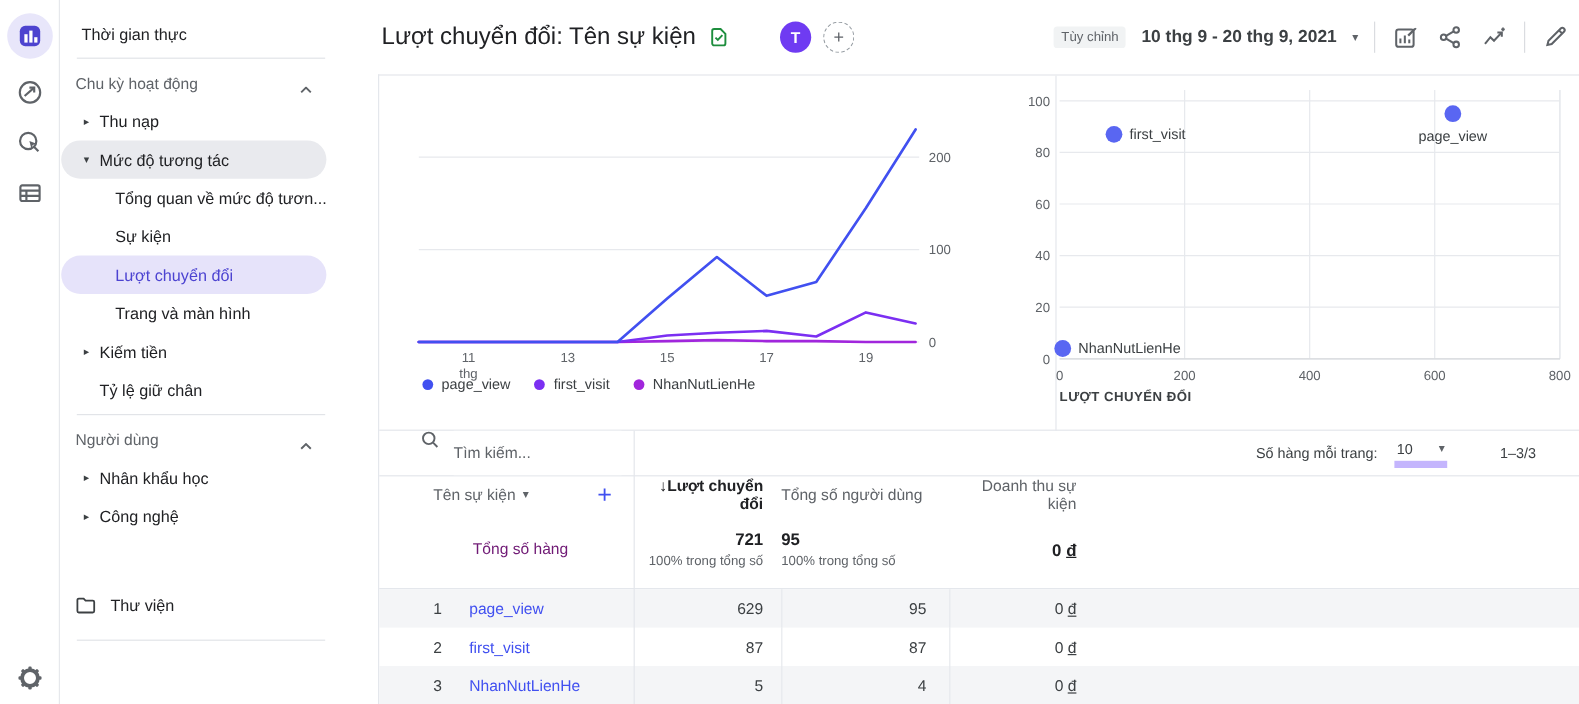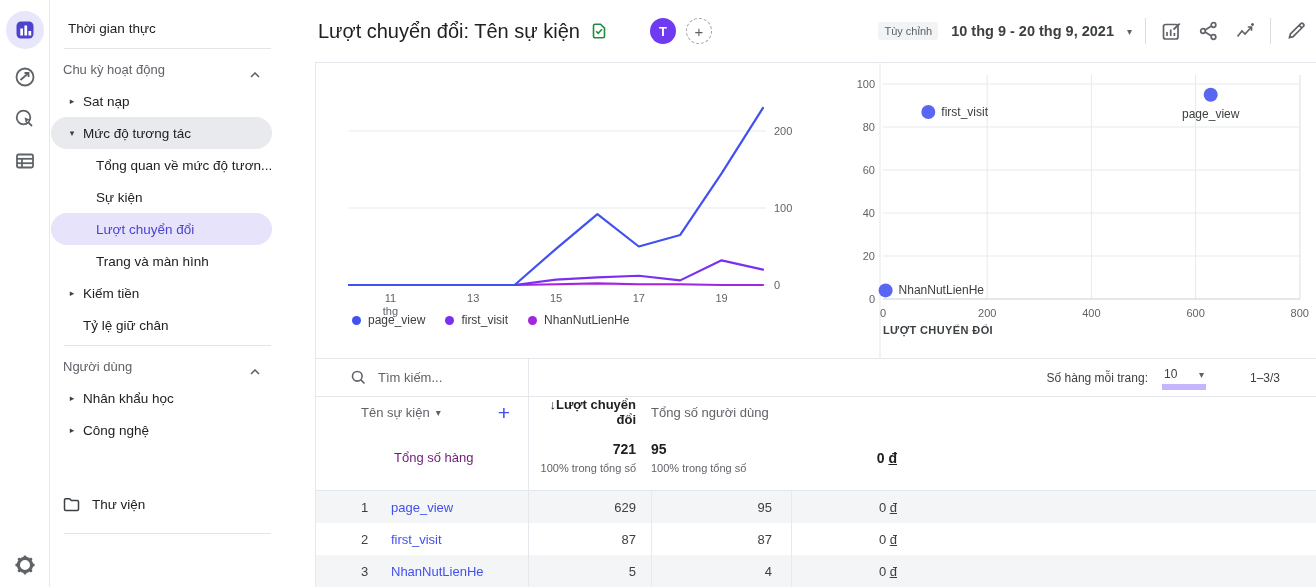--- a/index.html
+++ b/index.html
@@ -55,21 +55,21 @@
   #line-chart { position:absolute; left:0; top:0; }
   #scatter-chart { position:absolute; left:529px; top:0; }
   .legend { position:absolute; left:36px; top:250px; display:flex; gap:20px; align-items:center; }
   .legend-item { display:flex; align-items:center; gap:7px; font-size:12px; color:#3c4043; }
   .legend-dot { width:9px; height:9px; border-radius:50%; }
   svg text { font-family:"Liberation Sans", sans-serif; }
 
   
   .tbl { position:relative; }
   .tbl-vline { position:absolute; left:212px; top:0; bottom:0; width:1px; background:#e4e7ec; z-index:2; }
-  .search-row { height:38px; display:flex; align-items:center; border-bottom:1px solid #e4e7ec; padding-left:35px; }
+  .search-row { height:38px; display:flex; border-bottom:1px solid #e4e7ec; padding-left:35px; }
   .search-input { border:none; outline:none; font-size:13px; margin-left:12px; width:140px;
     font-family:"Liberation Sans", sans-serif; color:#202124; }
   .search-input::placeholder { color:#5f6368; }
   .pager { margin-left:auto; display:flex; align-items:center; font-size:12px; color:#3c4043; padding-right:36px; }
   .rpp-select { margin-left:14px; border-bottom:6px solid #c4b5fd; padding:2px 2px 3px 2px; width:44px;
     display:flex; justify-content:space-between; align-items:center; cursor:pointer; }
   .page-ind { margin-left:44px; }
   .grid-row { display:grid; grid-template-columns:212px 123px 140px 110px 1fr; align-items:center; }
   .header-row { height:28px; font-size:13px; color:#5f6368; }
   .hc-name { padding-left:45px; display:flex; align-items:center; gap:6px; }
@@ -150,21 +150,21 @@
   <div class="sb-item sb-section">
     <span>Chu kỳ hoạt động</span>
     <span class="sb-chevron">
       <svg width="10" height="6" viewBox="0 0 10 6" fill="none" stroke="#5f6368" stroke-width="1.6">
           <polyline points="1,5 5,1 9,5"></polyline>
         </svg>
     </span>
   </div>
   <div class="sb-item sb-arrow-item">
     <span class="sb-arrow">▸</span>
-    <span>Sat nạp</span>
+    <span>Thu nạp</span>
   </div>
   <div class="sb-item sb-arrow-item sb-pill-gray">
     <span class="sb-arrow">▾</span>
     <span>Mức độ tương tác</span>
   </div>
   <div class="sb-item sb-child">
       <span>Tổng quan về mức độ tươn...</span>
     </div>
   <div class="sb-item sb-child">
       <span>Sự kiện</span>
@@ -347,20 +347,21 @@
     </div>
 
     <div class="grid-row header-row">
       <div class="hc-name">
         <span>Tên sự kiện</span>
         <span class="caret">▾</span>
         <span class="add-col">+</span>
       </div>
       <div class="cell-r1 hc-sorted"><span>↓</span><span>Lượt chuyển đổi</span></div>
       <div class="cell-r2"><span>Tổng số người dùng</span></div>
+      <div class="cell-r3"><span>Doanh thu sự kiện</span></div>
       <div></div>
     </div>
 
     <div class="grid-row totals-row">
       <div class="totals-label">Tổng số hàng</div>
       <div class="cell-r1">
         <div class="tot-val">721</div>
         <div class="tot-sub">100% trong tổng số</div>
       </div>
       <div class="cell-r2">

